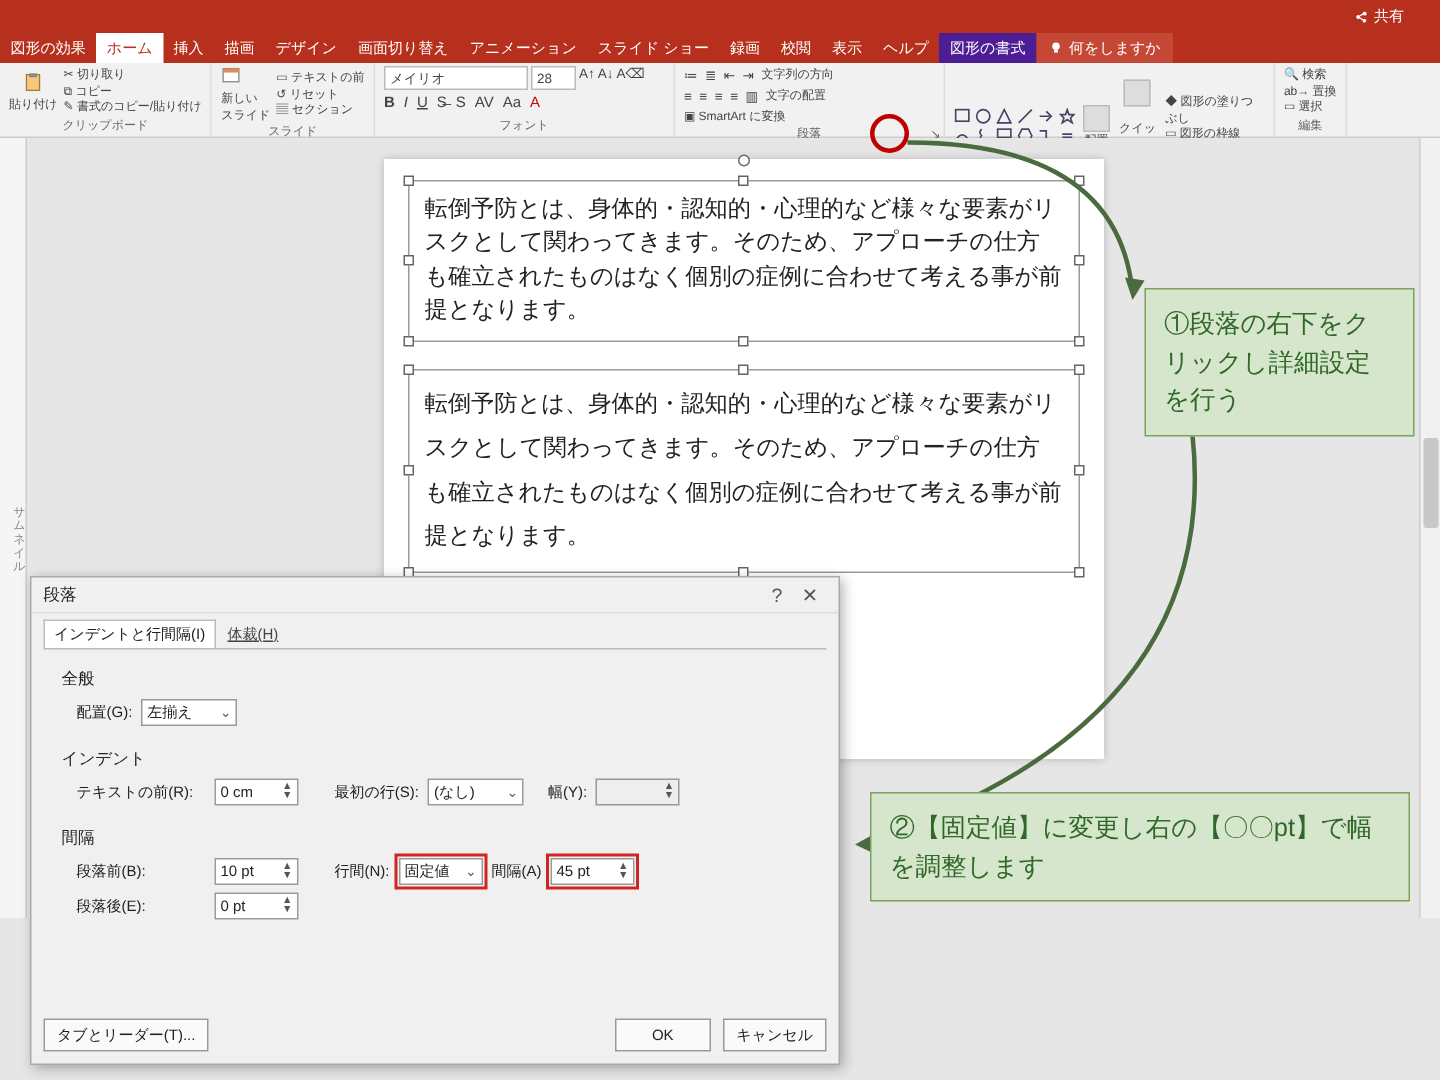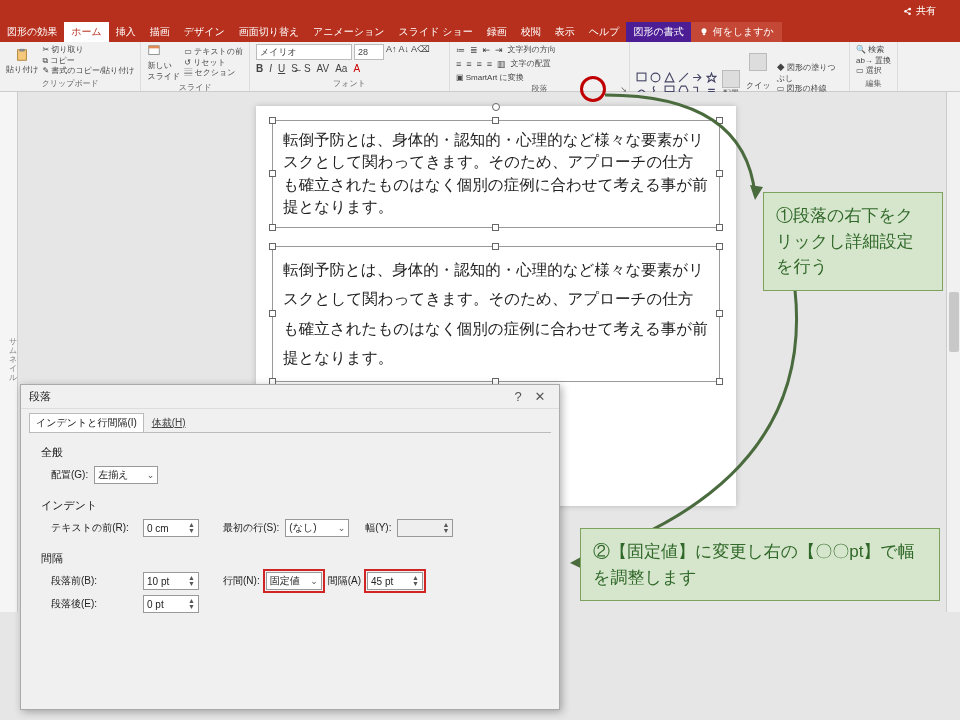--- a/index.html
+++ b/index.html
@@ -362,13 +362,19 @@
         </div>
     </div>
     <div class="row" style="padding-left:10px">
       <label style="width:86px">段落後(E):</label>
       <div class="spin">
           <span>0 pt</span>
           <span class="arrows">▲<br>▼</span>
         </div>
     </div>
   </div>
+  <div class="dlg-foot">
+    <div class="btn">タブとリーダー(T)...</div>
+    <span style="flex:1"></span>
+    <div class="btn" style="margin-right:8px">OK</div>
+    <div class="btn">キャンセル</div>
+  </div>
 </div>
 
 </body></html>

